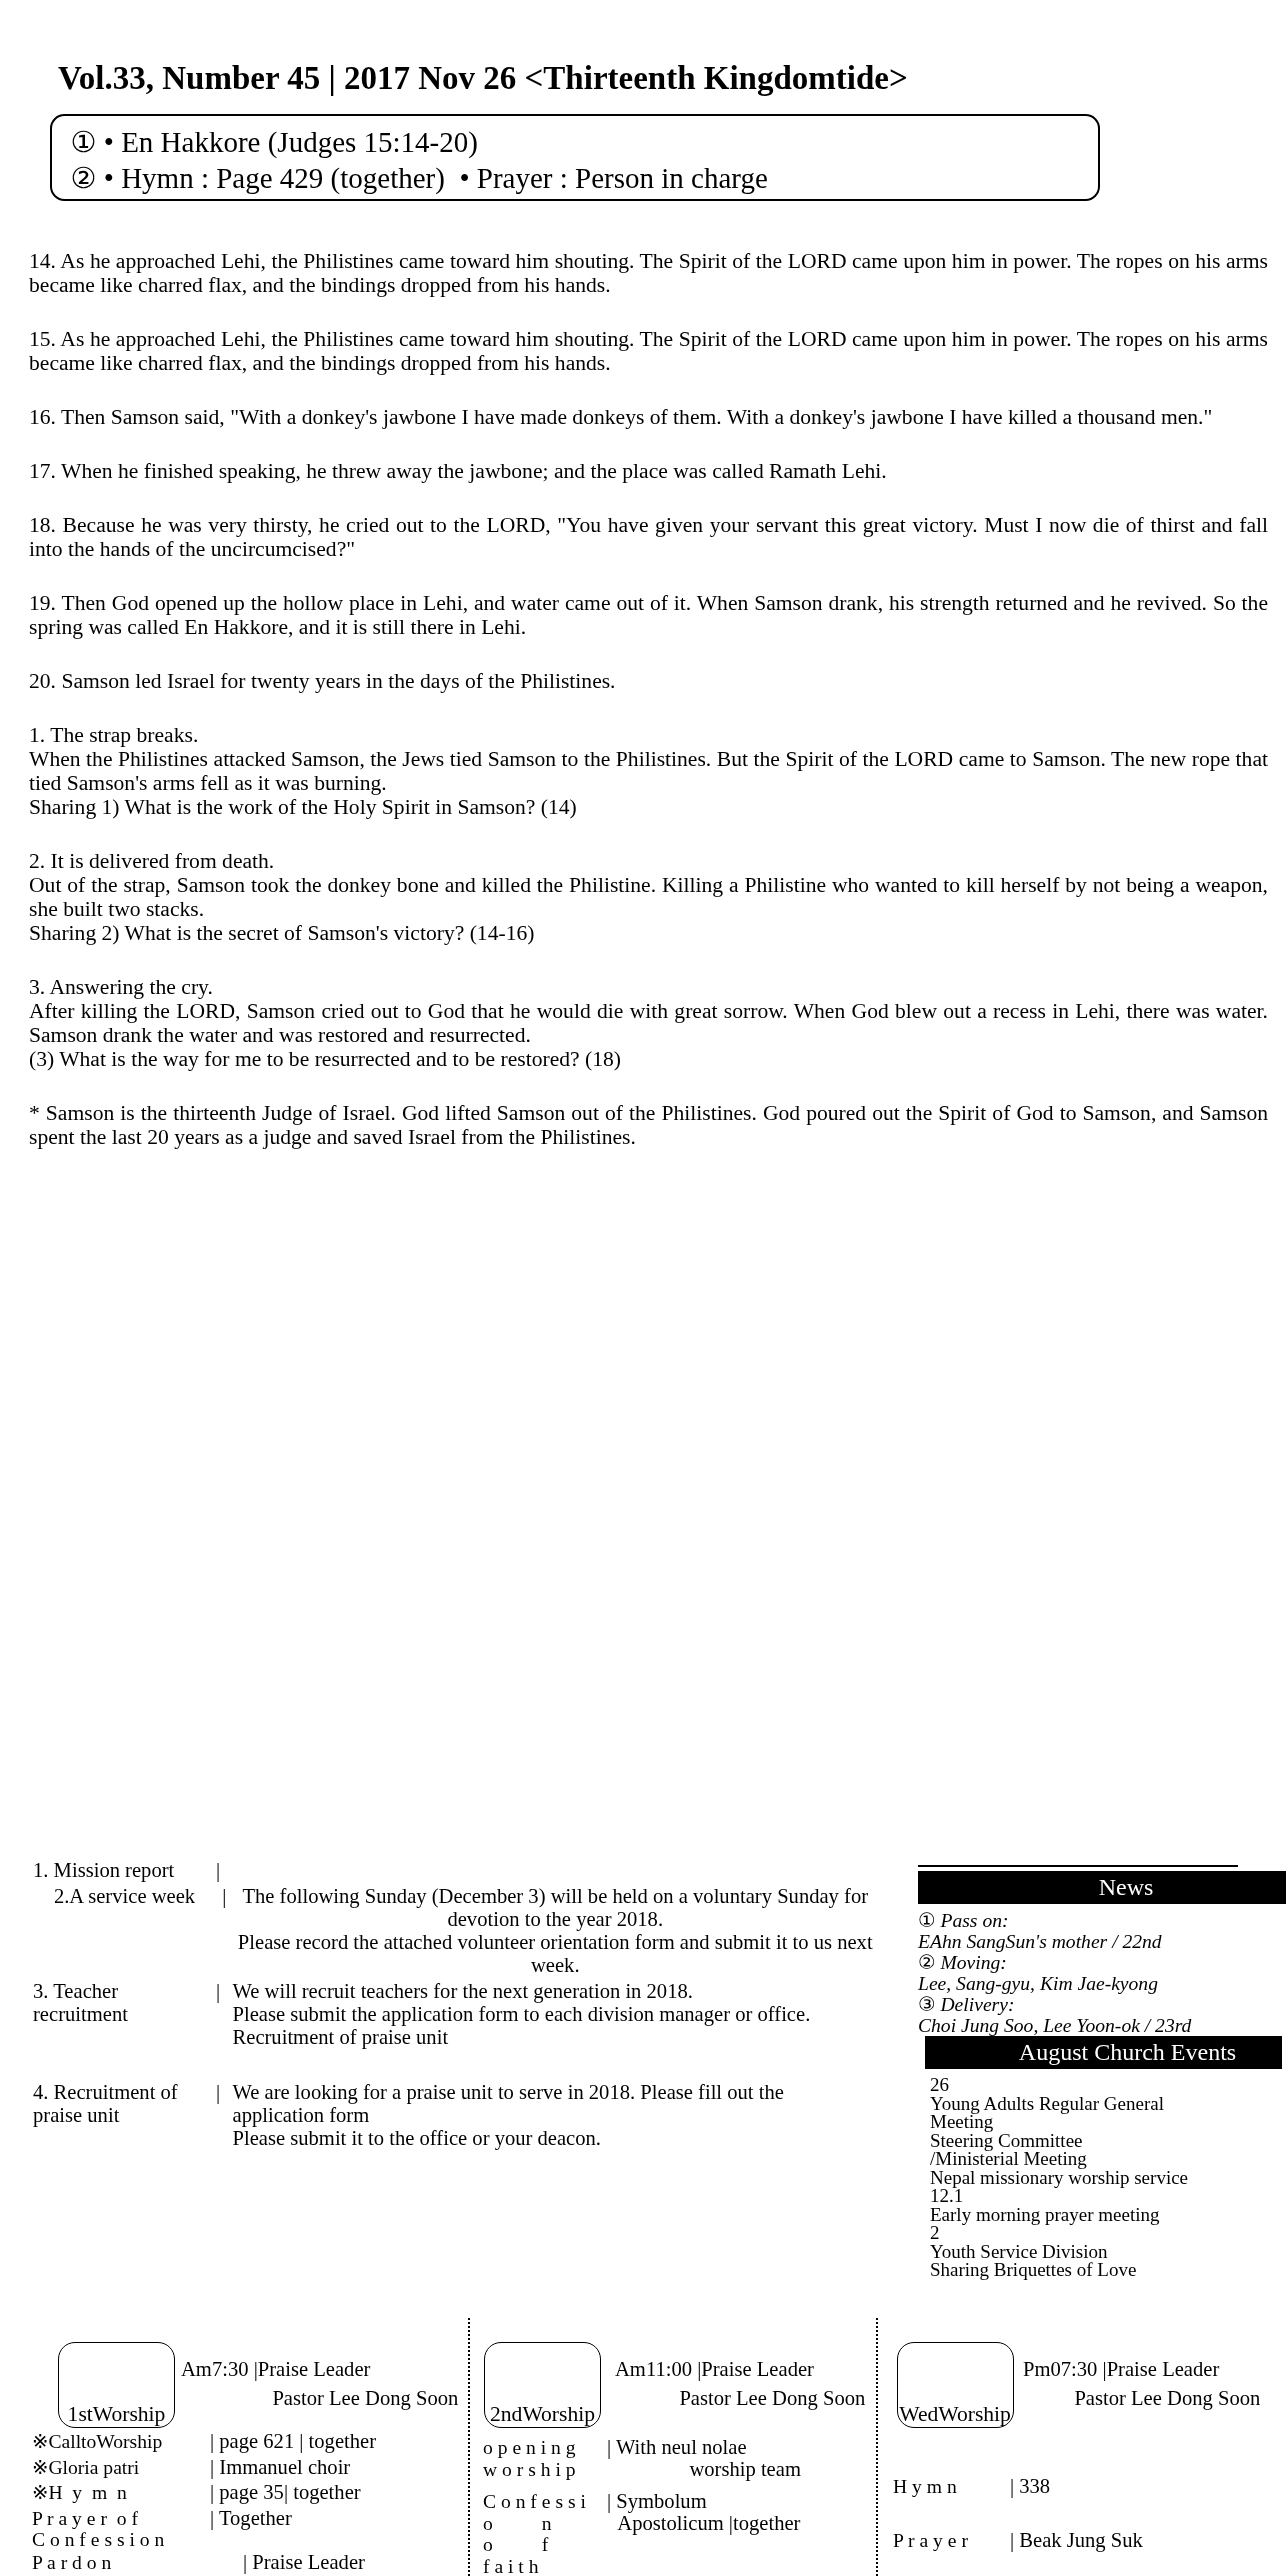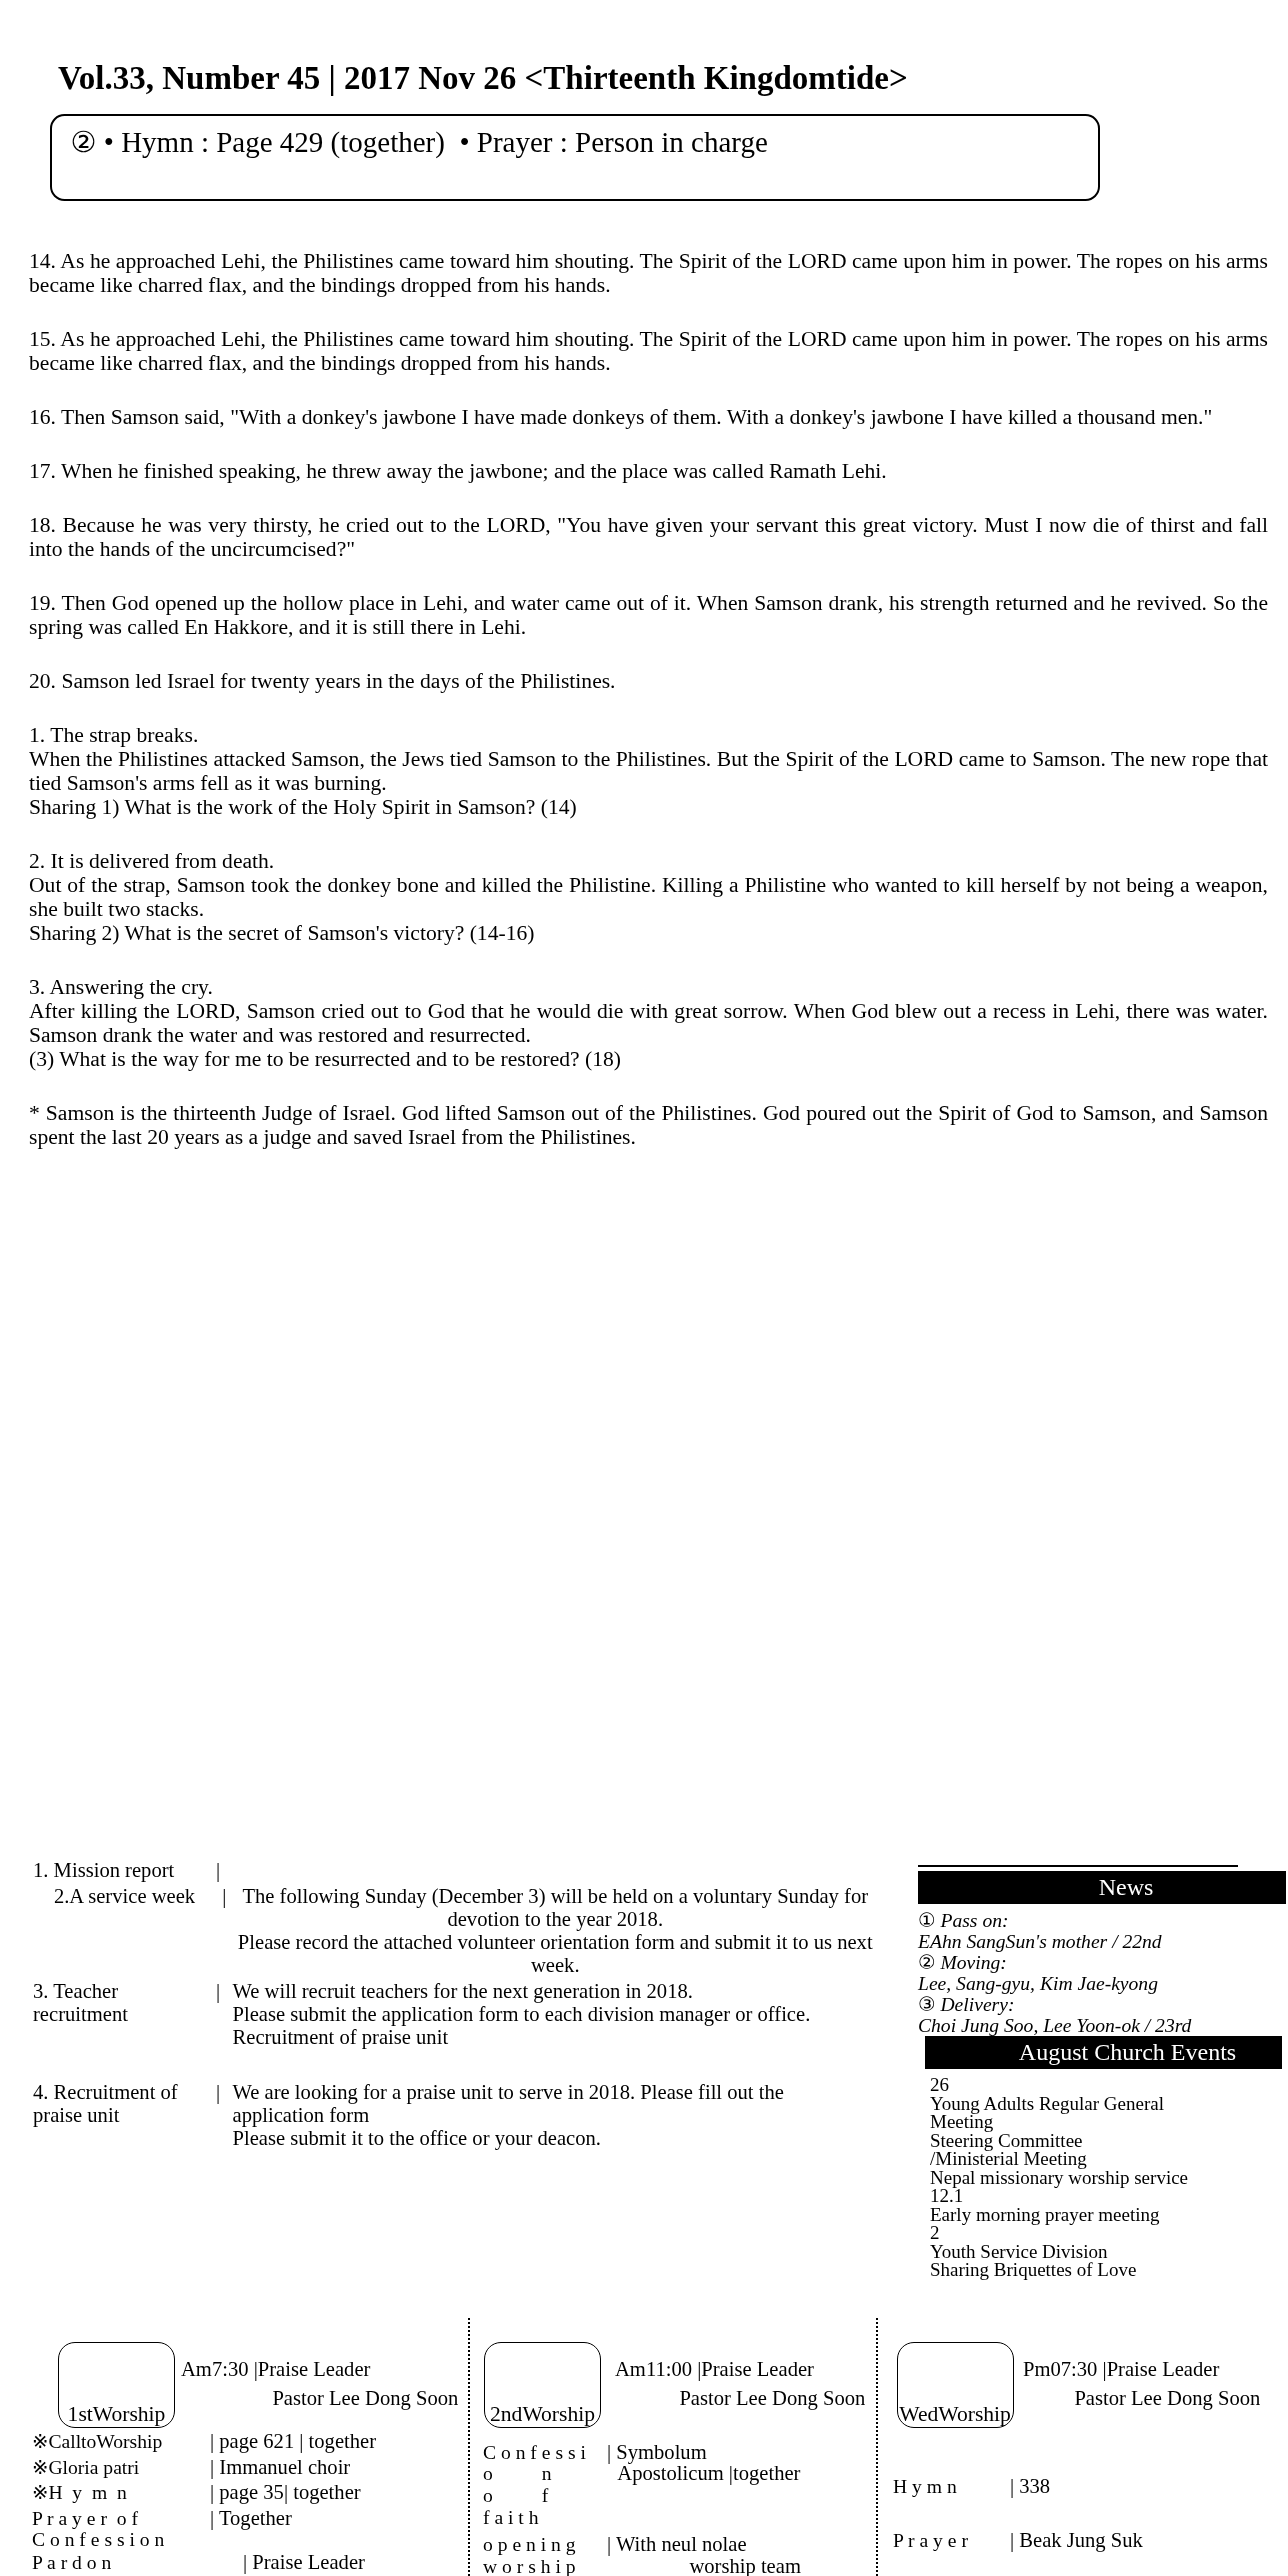--- a/index.html
+++ b/index.html
@@ -51,20 +51,21 @@
   .wvalue{flex:1;font-size:20.6px;line-height:21.6px;white-space:pre-wrap;}
 </style>
 </head>
 <body>
 
 <div class="page">
 
   <div class="title">Vol.33, Number 45 | 2017 Nov 26 &lt;Thirteenth Kingdomtide&gt;</div>
 
   <div class="info-box">
+    <div class="info-line">① • En Hakkore (Judges 15:14-20)</div>
     <div class="info-line">② • Hymn : Page 429 (together)  • Prayer : Person in charge</div>
   </div>
 
   <div class="bodytext" id="paras">
       <p class="para">14. As he approached Lehi, the Philistines came toward him shouting. The Spirit of the LORD came upon him in power. The ropes on his arms became like charred flax, and the bindings dropped from his hands.</p>
       <p class="para">15. As he approached Lehi, the Philistines came toward him shouting. The Spirit of the LORD came upon him in power. The ropes on his arms became like charred flax, and the bindings dropped from his hands.</p>
       <p class="para">16. Then Samson said, "With a donkey's jawbone I have made donkeys of them. With a donkey's jawbone I have killed a thousand men."</p>
       <p class="para">17. When he finished speaking, he threw away the jawbone; and the place was called Ramath Lehi.</p>
       <p class="para">18. Because he was very thirsty, he cried out to the LORD, "You have given your servant this great victory. Must I now die of thirst and fall into the hands of the uncircumcised?"</p>
       <p class="para">19. Then God opened up the hollow place in Lehi, and water came out of it. When Samson drank, his strength returned and he revived. So the spring was called En Hakkore, and it is still there in Lehi.</p>
@@ -170,34 +171,34 @@
 
   <div class="worship-col" id="col2">
     <div class="col-head">
       <div class="head-box">
         <span>2ndWorship</span>
       </div>
       <div class="head-time">Am11:00 |Praise Leader</div>
       <div class="head-leader">Pastor Lee Dong Soon</div>
     </div>
     <div class="rows">
+        <div class="wrow" style="margin-top: 6.2px;">
+          <div class="wlabel">o p e n i n g
+w o r s h i p</div>
+          <div class="wvalue">| With neul nolae
+                worship team</div>
+        </div>
         <div class="wrow" style="margin-top: 10.8px;">
           <div class="wlabel">C o n f e s s i
 o          n
 o          f
 f a i t h</div>
           <div class="wvalue">| Symbolum
   Apostolicum |together</div>
         </div>
-        <div class="wrow" style="margin-top: 6.2px;">
-          <div class="wlabel">o p e n i n g
-w o r s h i p</div>
-          <div class="wvalue">| With neul nolae
-                worship team</div>
-        </div>
       </div>
   </div>
 
   <div class="worship-col" id="col3">
     <div class="col-head">
       <div class="head-box">
         <span>WedWorship</span>
       </div>
       <div class="head-time">Pm07:30 |Praise Leader</div>
       <div class="head-leader">Pastor Lee Dong Soon</div>

